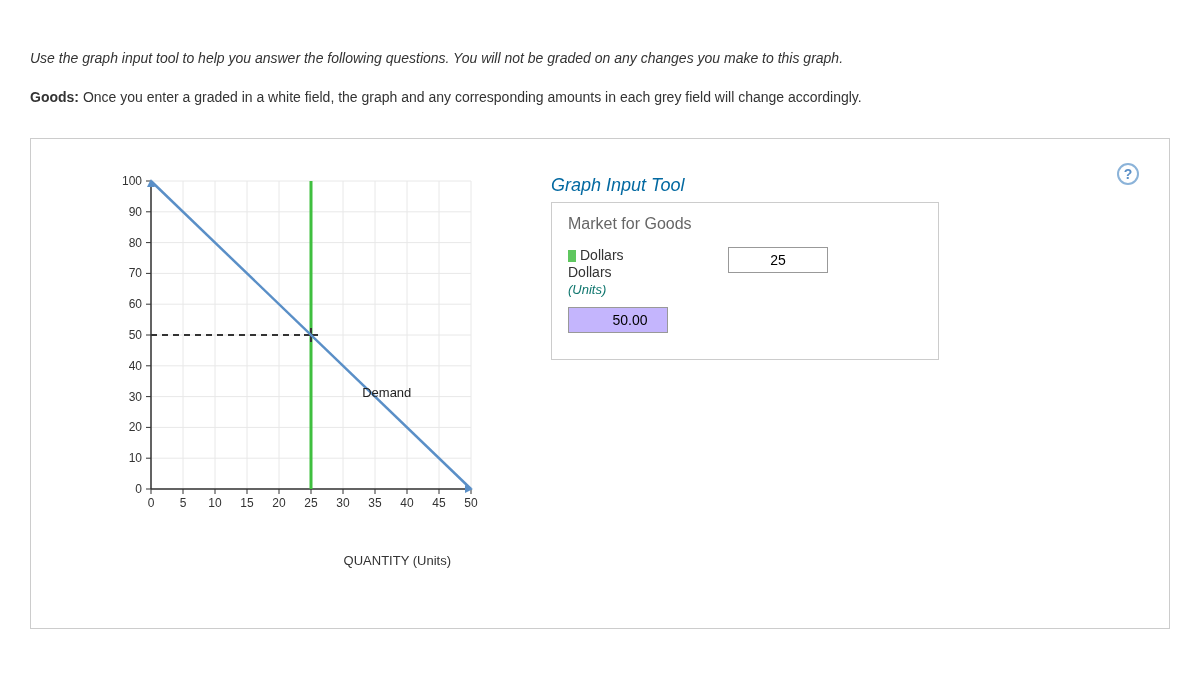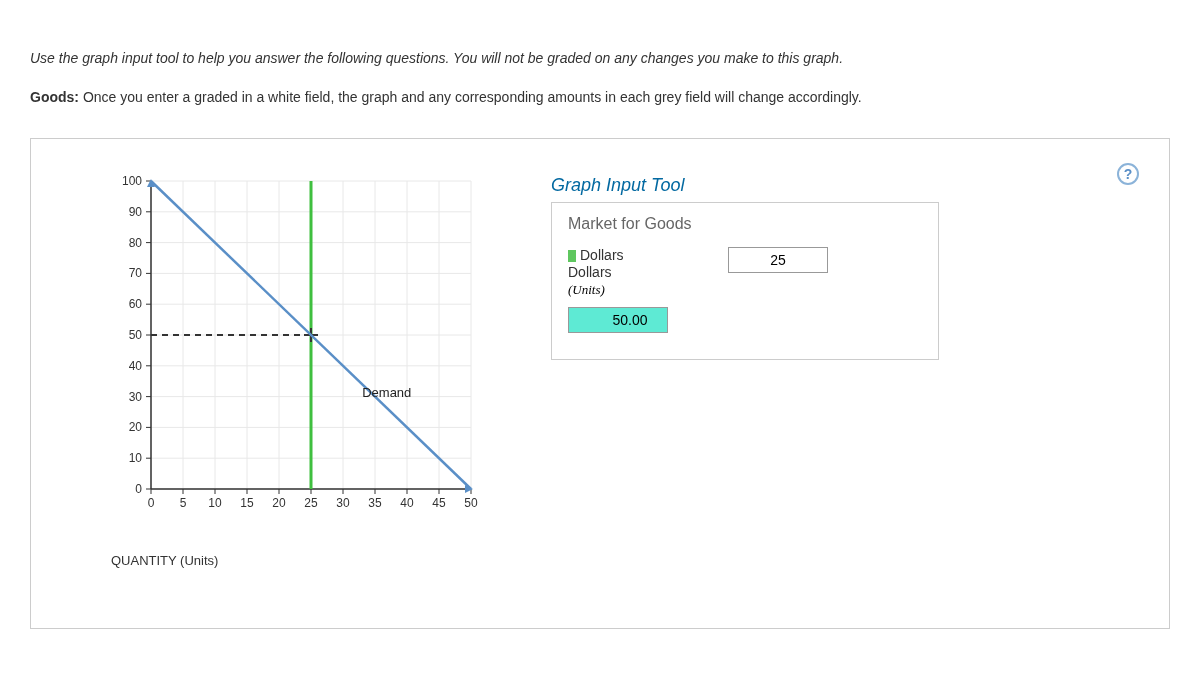--- a/index.html
+++ b/index.html
@@ -37,21 +37,21 @@
     .chart-container {
       position: relative;
       width: 380px;
       height: 380px;
       margin-left: 60px;
     }
     svg.chart-svg {
       display: block;
     }
     .x-axis-label {
-      text-align: left;
+      text-align: right;
       font-size: 13px;
       margin-top: 4px;
       margin-left: 60px;
       width: 340px;
     }
     .tool-section {
       flex: 1;
       padding-left: 30px;
       position: relative;
     }
@@ -78,41 +78,40 @@
       margin-bottom: 10px;
     }
     .field-label {
       width: 160px;
       font-size: 14px;
       line-height: 1.2;
     }
     .field-label .sub {
       font-style: italic;
       font-size: 13px;
-      color: #000000;
-      font-family: Liberation Serif, serif;
+      color: #0f766e;
     }
     .field-label .swatch {
       display: inline-block;
       width: 8px;
       height: 12px;
       background: #5fc75f;
       margin-right: 4px;
       vertical-align: middle;
     }
     .field-input {
       width: 100px;
       height: 26px;
       border: 1px solid #999;
       text-align: center;
       font-size: 14px;
       background: #fff;
     }
     .field-input.grey {
-      background: #5eead4;
+      background: #c4b5fd;
       padding-left: 24px;
     }
     .help-icon {
       position: absolute;
       top: -6px;
       right: 10px;
       width: 22px;
       height: 22px;
       border: 2px solid #8bb3d9;
       border-radius: 50%;

